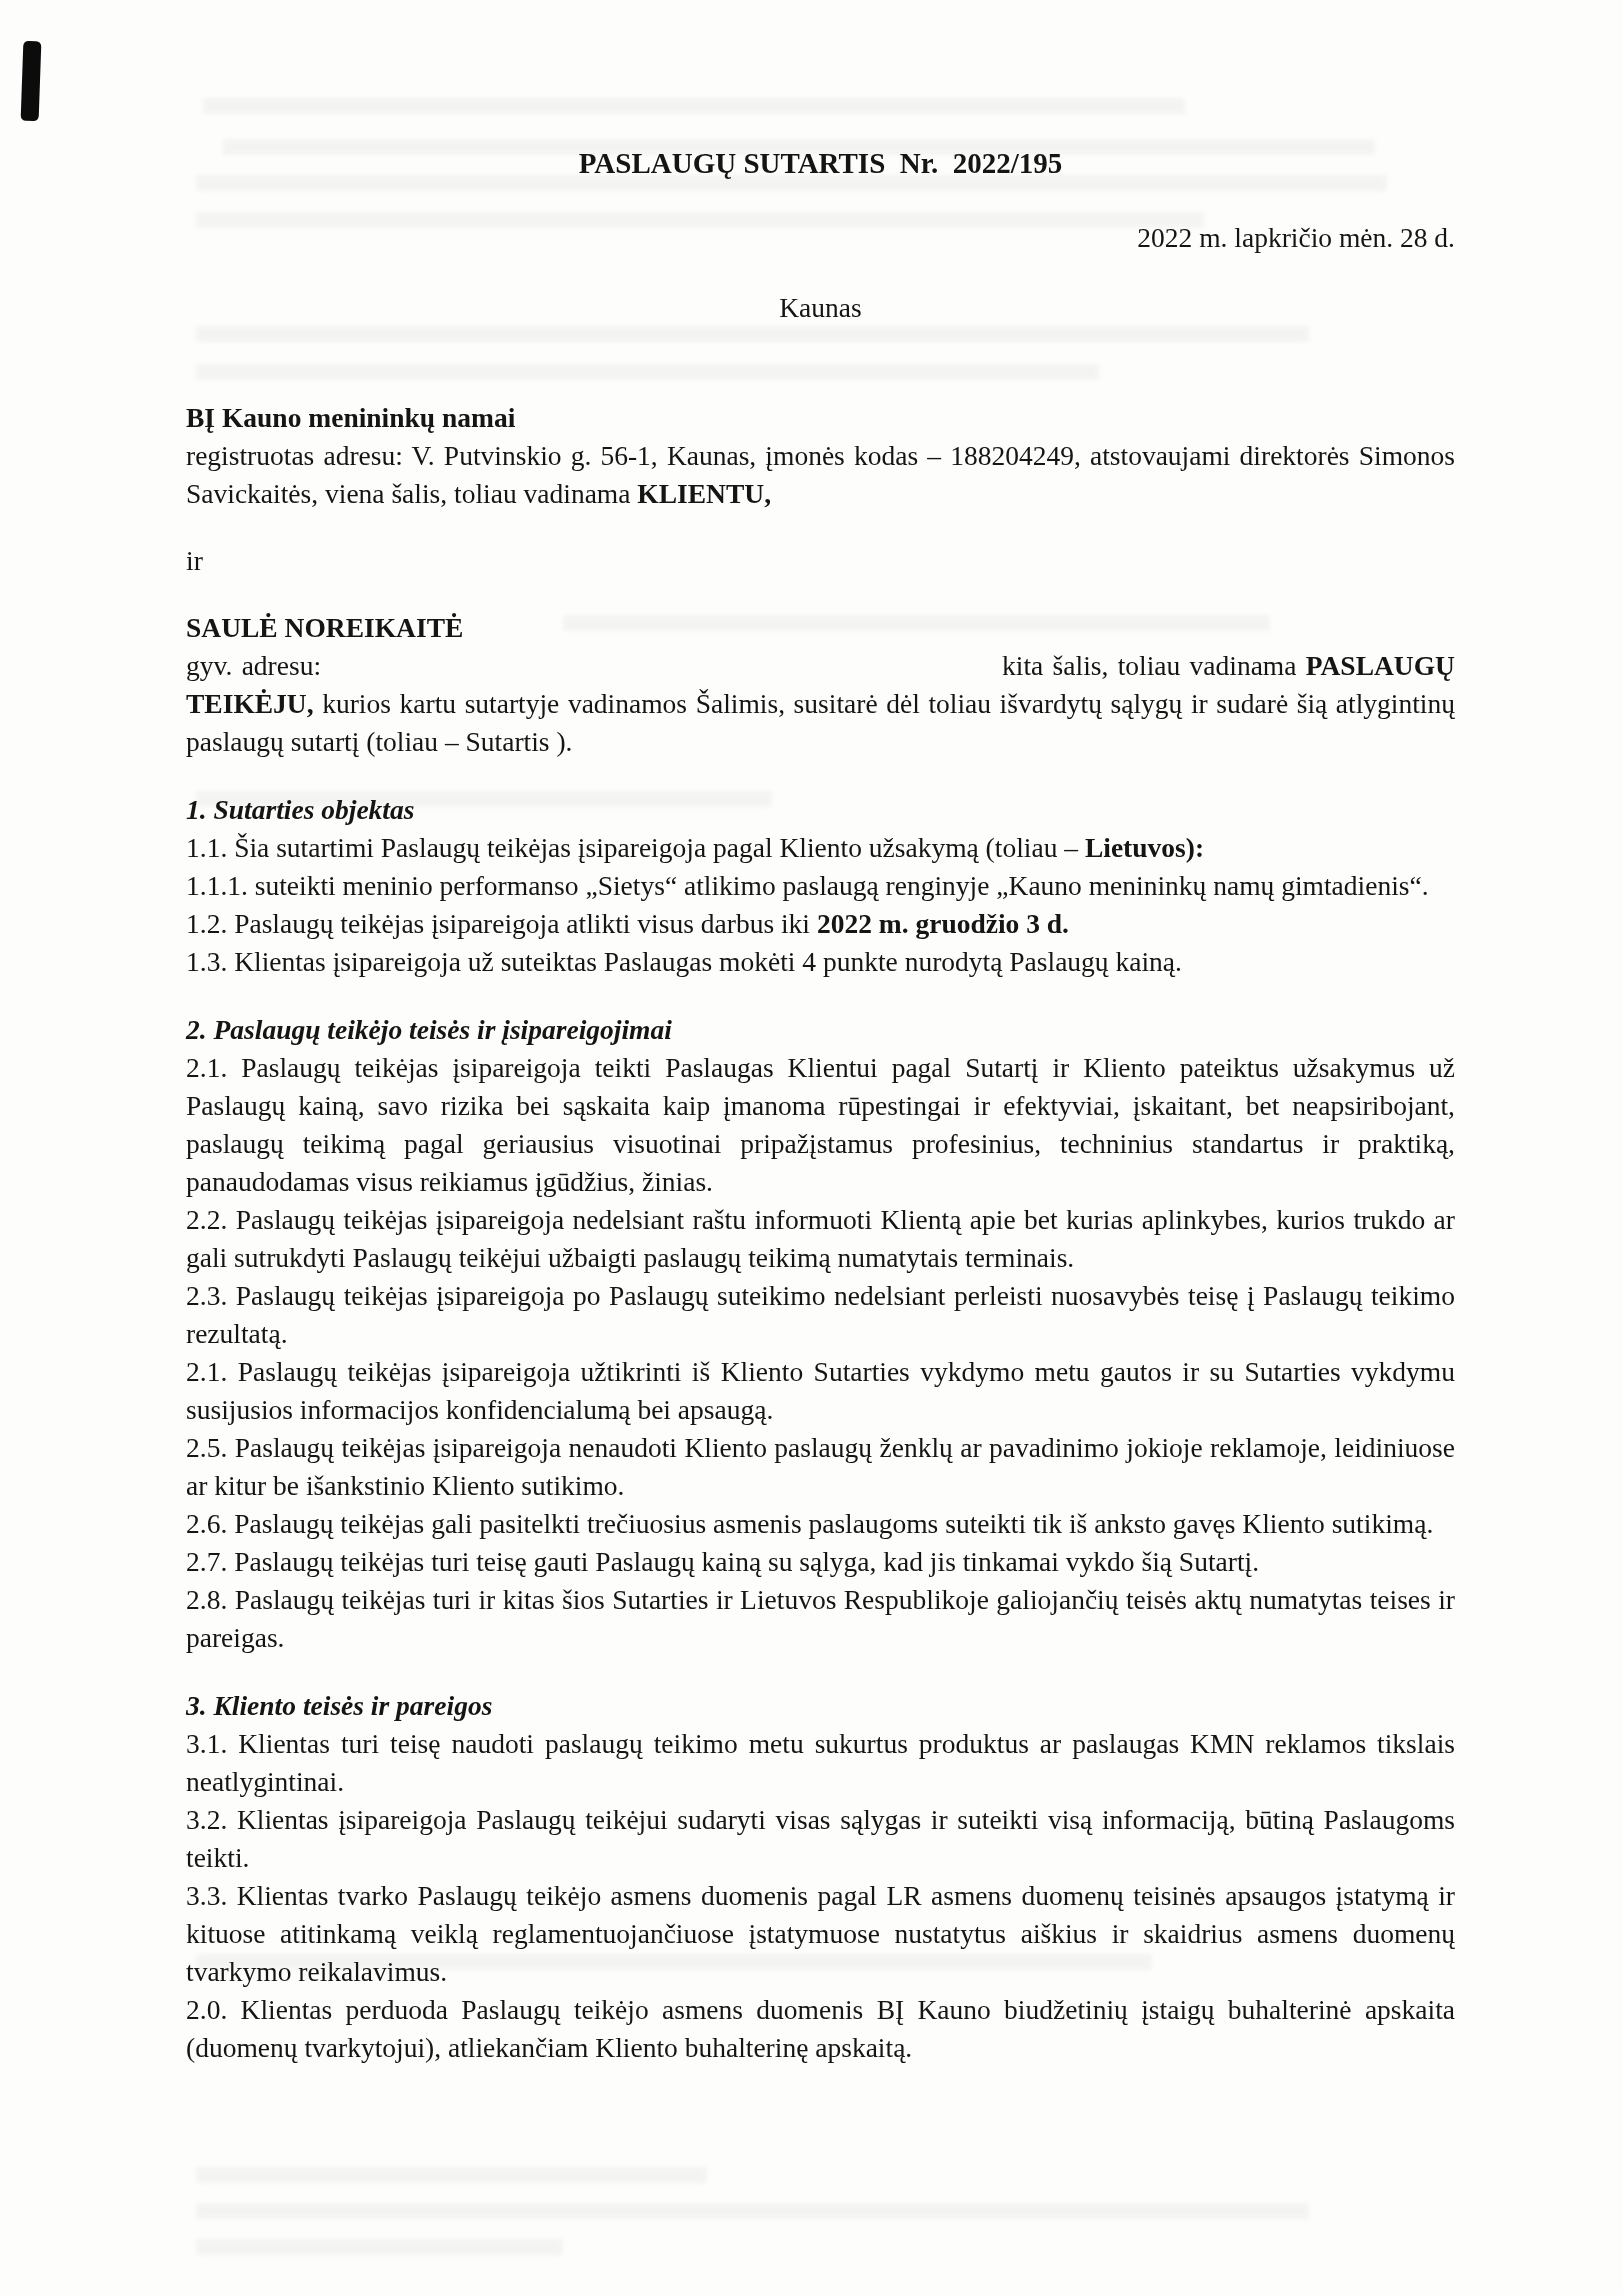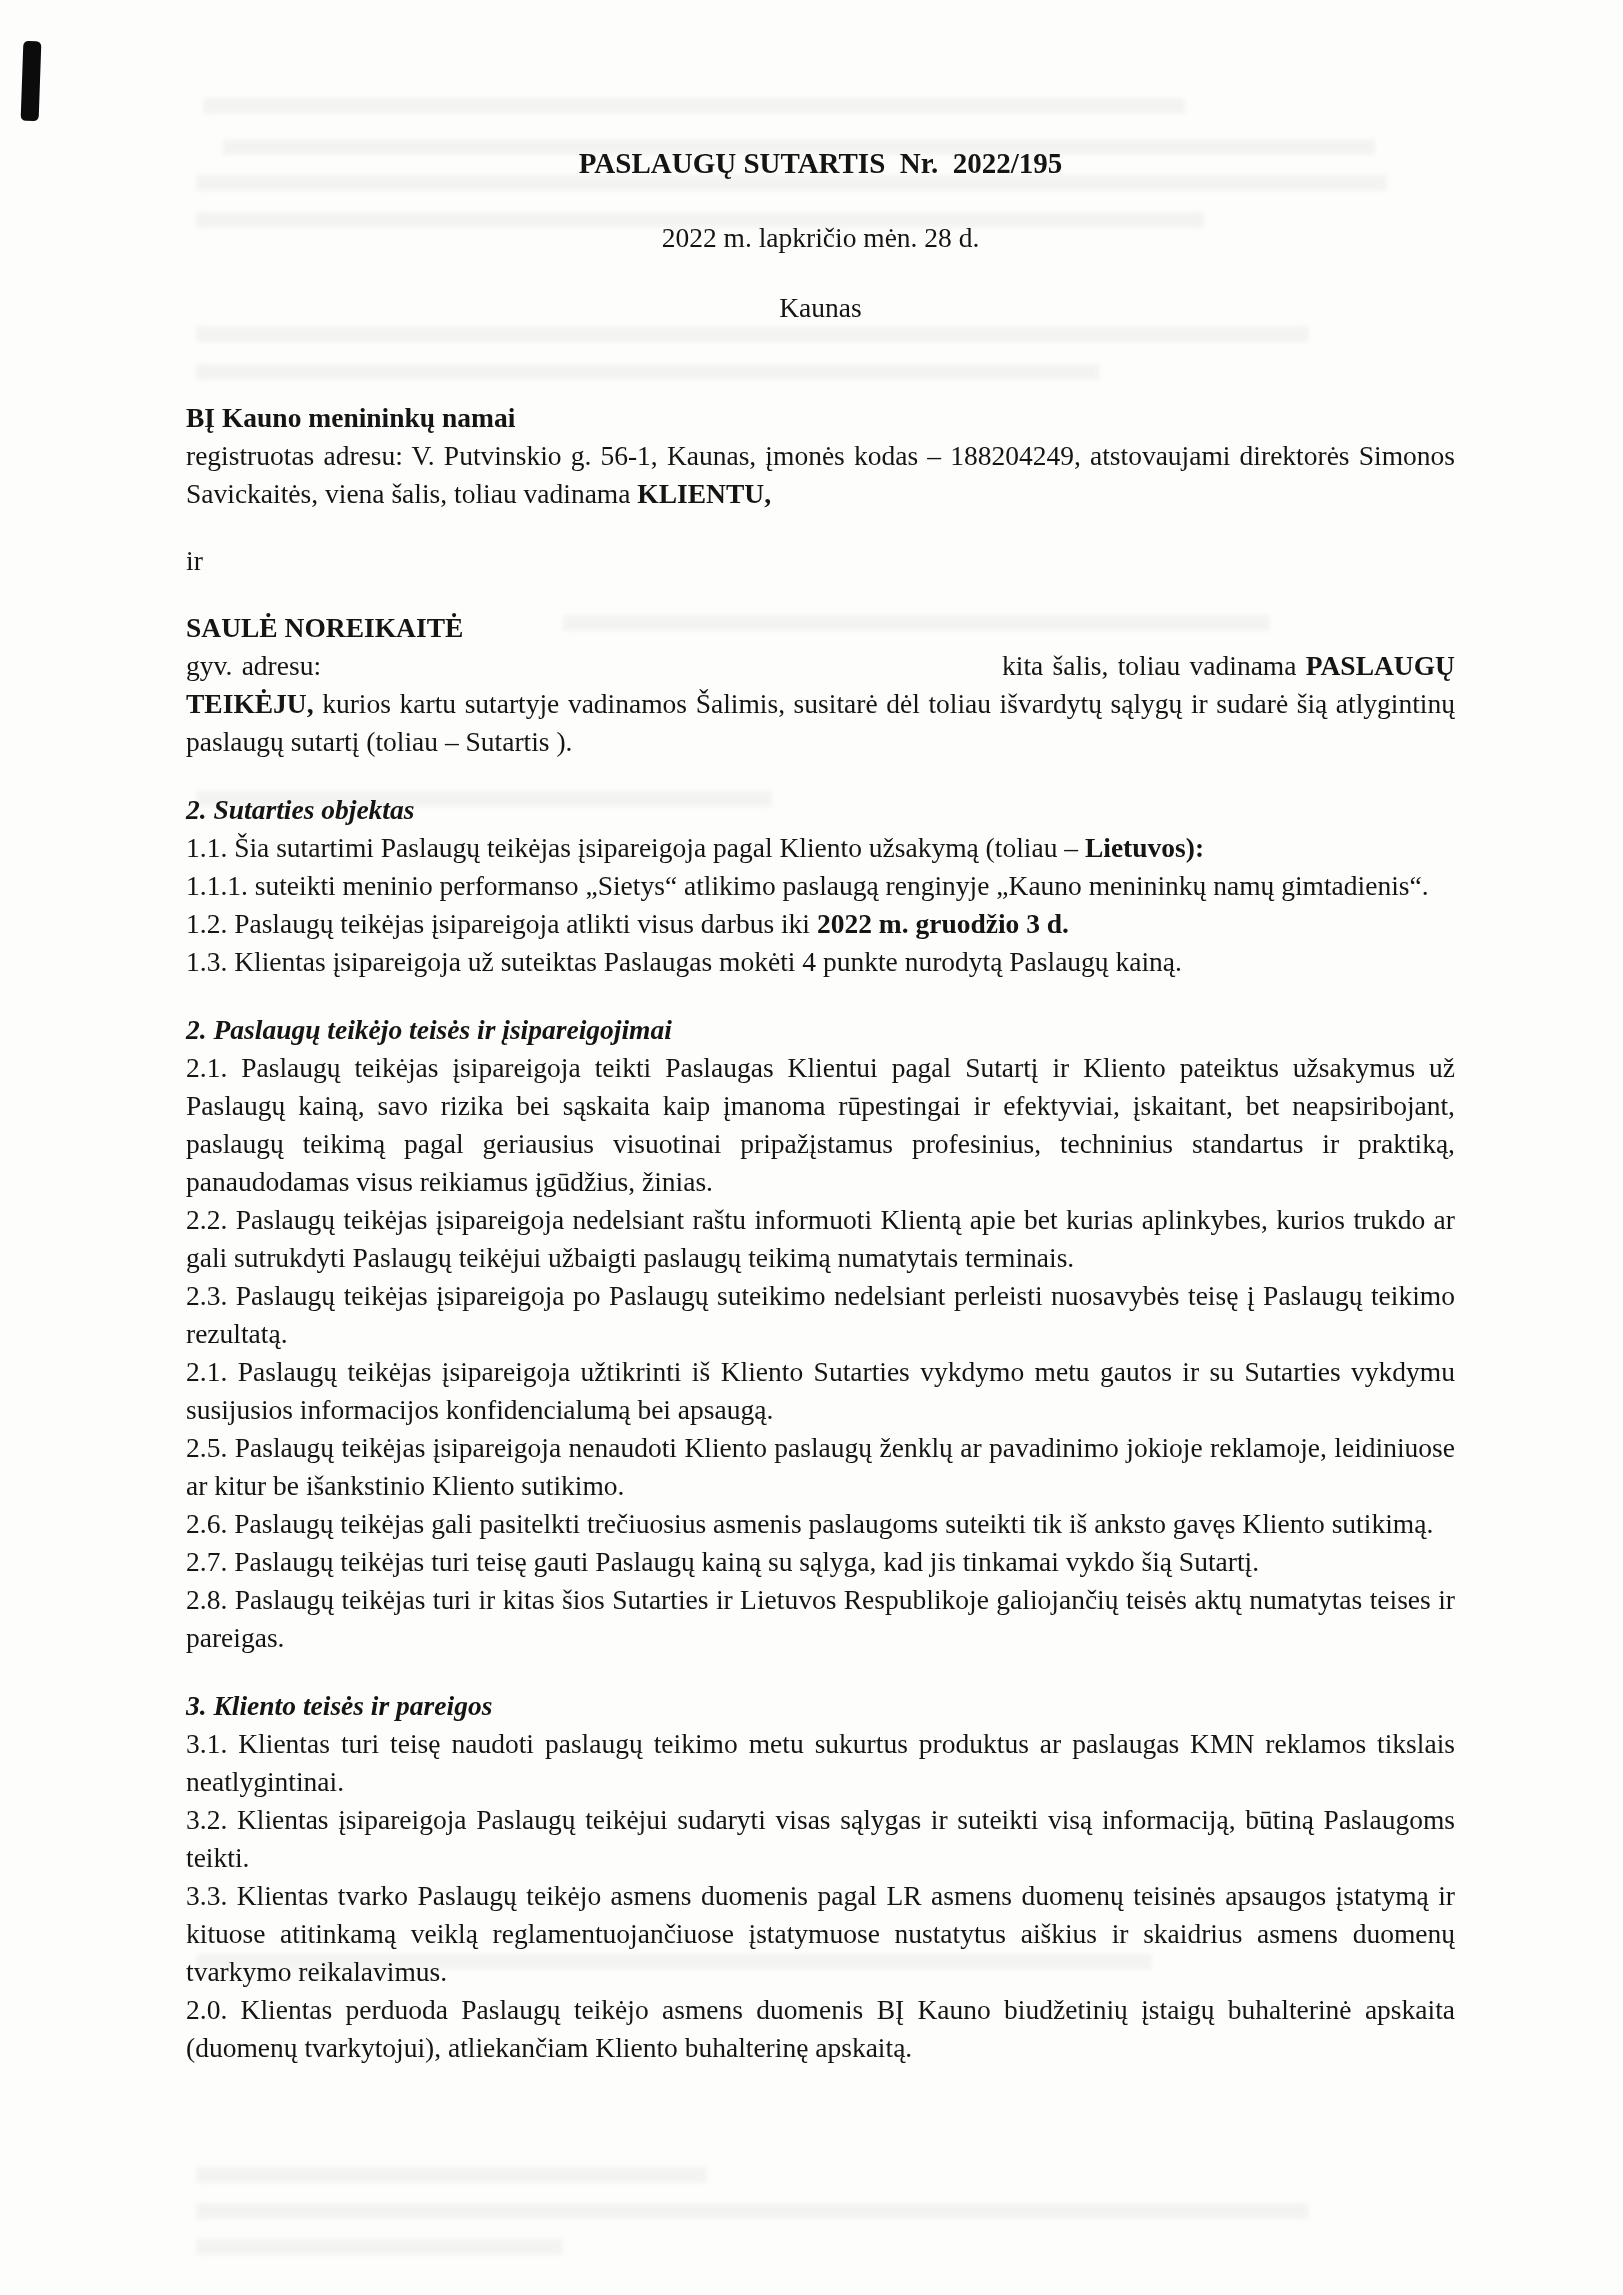--- a/index.html
+++ b/index.html
@@ -23,21 +23,21 @@
     line-height: 38px;
   }
   .title {
     margin: 0;
     text-align: center;
     font-weight: bold;
     font-size: 29px;
     white-space: pre-wrap;
   }
   .center { text-align: center; }
-  .date { margin: 37px 0 0 0; }
+  .date { margin: 37px 0 0 0; text-align: right; }
   .city { margin: 32px 0 0 0; }
   .party-name { margin: 0; font-weight: bold; }
   .party-name.client { margin-top: 72px; }
   .party-name.provider { margin-top: 0; }
   .para { margin: 0; text-align: justify; }
   .connector { margin: 29px 0; }
   .heading { margin: 30px 0 0 0; font-weight: bold; font-style: italic; }
   .b { font-weight: bold; margin-top: 38px; }
   .gap { display: inline-block; width: 681px; height: 0.7px; vertical-align: baseline; }
   
@@ -101,21 +101,21 @@
 
     <p class="party-name client">BĮ Kauno menininkų namai</p>
     <p class="para"><span>registruotas adresu: V. Putvinskio g. 56-1, Kaunas, įmonės kodas – 188204249, atstovaujami direktorės Simonos Savickaitės, viena šalis, toliau vadinama </span><span class="b">KLIENTU,</span></p>
 
     <p class="connector">ir</p>
 
     <p class="party-name provider">SAULĖ NOREIKAITĖ</p>
     <p class="para"><span>gyv. adresu:</span><span class="gap"></span><span>kita šalis, toliau vadinama </span><span class="b">PASLAUGŲ TEIKĖJU,</span><span> kurios kartu sutartyje vadinamos Šalimis, susitarė dėl toliau išvardytų sąlygų ir sudarė šią atlygintinų paslaugų sutartį  (toliau – Sutartis ).</span></p>
 
     <div>
-        <p class="heading">2. Sutarties objektas</p>
+        <p class="heading">1. Sutarties objektas</p>
         <p class="para"><span>1.1. Šia sutartimi Paslaugų teikėjas įsipareigoja pagal Kliento užsakymą (toliau – </span><span class="b">Lietuvos):</span></p>
         <p class="para"><span>1.1.1. suteikti meninio performanso „Sietys“ atlikimo paslaugą renginyje „Kauno menininkų namų gimtadienis“.</span></p>
         <p class="para"><span>1.2. Paslaugų teikėjas įsipareigoja atlikti visus darbus iki </span><span class="b">2022 m. gruodžio 3 d.</span></p>
         <p class="para"><span>1.3. Klientas įsipareigoja už suteiktas Paslaugas mokėti 4 punkte nurodytą Paslaugų kainą.</span></p>
         <p class="heading">2. Paslaugų teikėjo teisės ir įsipareigojimai</p>
         <p class="para"><span>2.1. Paslaugų teikėjas įsipareigoja teikti Paslaugas Klientui pagal Sutartį ir Kliento pateiktus užsakymus už Paslaugų kainą, savo rizika bei sąskaita kaip įmanoma rūpestingai ir efektyviai, įskaitant, bet neapsiribojant, paslaugų teikimą pagal geriausius visuotinai pripažįstamus profesinius, techninius standartus ir praktiką, panaudodamas visus reikiamus įgūdžius, žinias.</span></p>
         <p class="para"><span>2.2. Paslaugų teikėjas įsipareigoja nedelsiant raštu informuoti Klientą apie bet kurias aplinkybes, kurios trukdo ar gali sutrukdyti Paslaugų teikėjui užbaigti paslaugų teikimą numatytais terminais.</span></p>
         <p class="para"><span>2.3. Paslaugų teikėjas įsipareigoja po Paslaugų suteikimo nedelsiant perleisti nuosavybės teisę į Paslaugų teikimo rezultatą.</span></p>
         <p class="para"><span>2.1. Paslaugų teikėjas įsipareigoja užtikrinti iš Kliento Sutarties vykdymo metu gautos ir su Sutarties vykdymu susijusios informacijos konfidencialumą bei apsaugą.</span></p>
         <p class="para"><span>2.5. Paslaugų teikėjas įsipareigoja nenaudoti Kliento paslaugų ženklų ar pavadinimo jokioje reklamoje, leidiniuose ar kitur be išankstinio Kliento sutikimo.</span></p>

